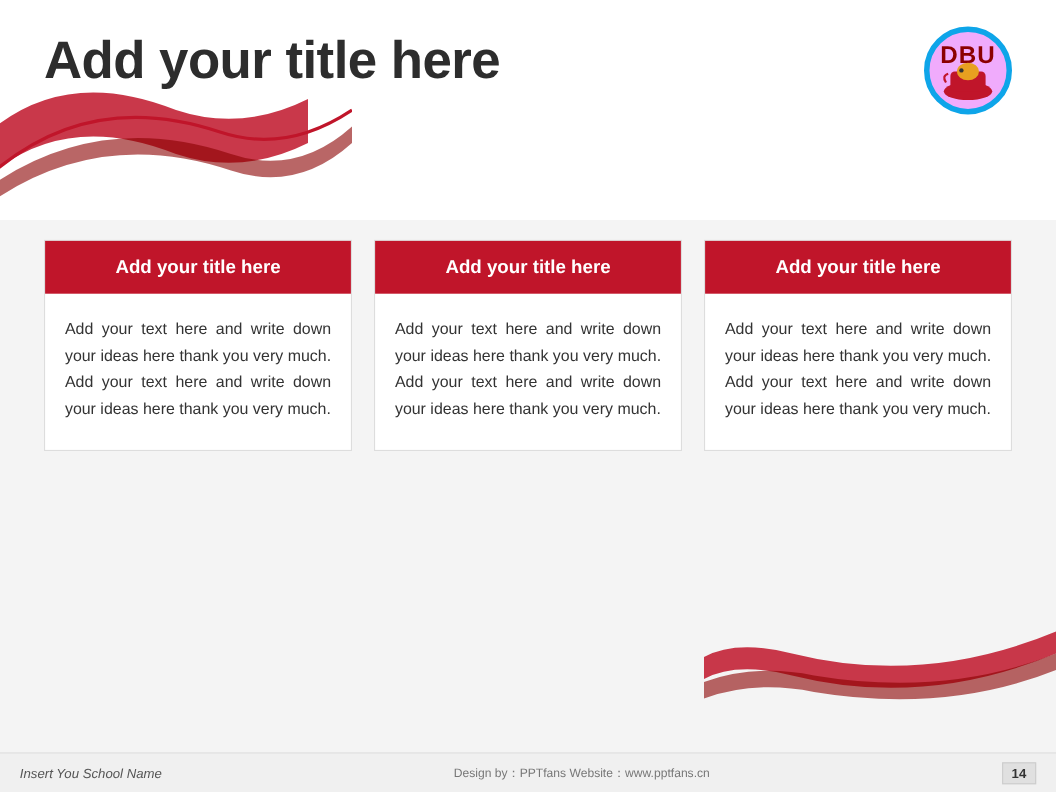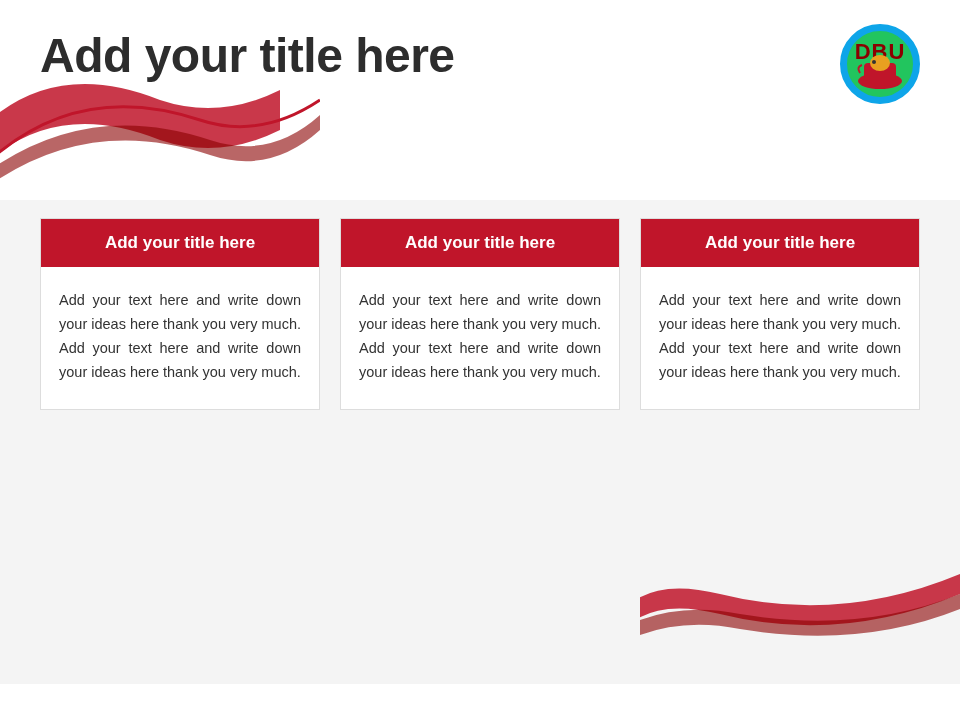--- a/index.html
+++ b/index.html
@@ -58,22 +58,22 @@
       top: 24px;
       right: 30px;
       width: 90px;
       height: 80px;
     }
 
     .logo-circle {
       width: 80px;
       height: 80px;
       border-radius: 50%;
-      background: #22c55e;
-      border: 7px solid #0ea5e9;
+      background: #f0abfc;
+      border: 5px solid #0ea5e9;
       display: flex;
       align-items: center;
       justify-content: center;
       overflow: hidden;
       position: relative;
     }
 
     .logo-text-dbu {
       font-size: 22px;
       font-weight: 900;
@@ -222,14 +222,19 @@
       <div class="card-body">Add your text here and write down your ideas here thank you very much. Add your text here and write down your ideas here thank you very much.</div>
     </div>
 
   </div>
 
   <svg class="bottom-swoosh" viewBox="0 0 320 120" xmlns="http://www.w3.org/2000/svg">
     <path d="M 320 10 Q 200 60 80 30 Q 20 15 -10 40 L -10 60 Q 20 35 80 50 Q 200 80 320 30 Z" fill="#c0152a" opacity="0.85"></path>
     <path d="M 320 30 Q 220 70 100 50 Q 40 38 -10 60 L -10 75 Q 40 53 100 65 Q 220 85 320 45 Z" fill="#8b0000" opacity="0.6"></path>
   </svg>
 
+  <div class="footer">
+    <span class="footer-school">Insert You School Name</span>
+    <span class="footer-credit">Design by：PPTfans  Website：www.pptfans.cn</span>
+    <span class="footer-page">14</span>
+  </div>
 
 </div>
 
 </body></html>

